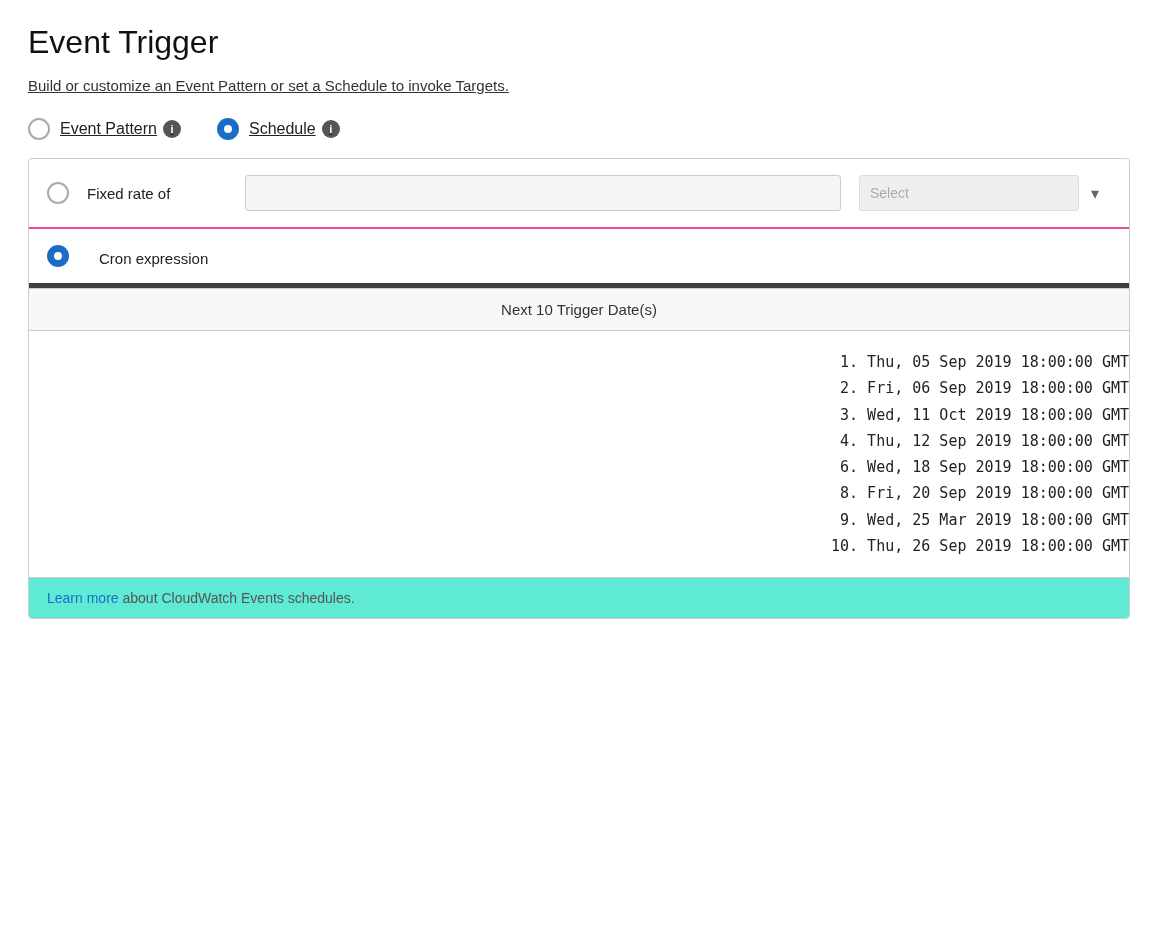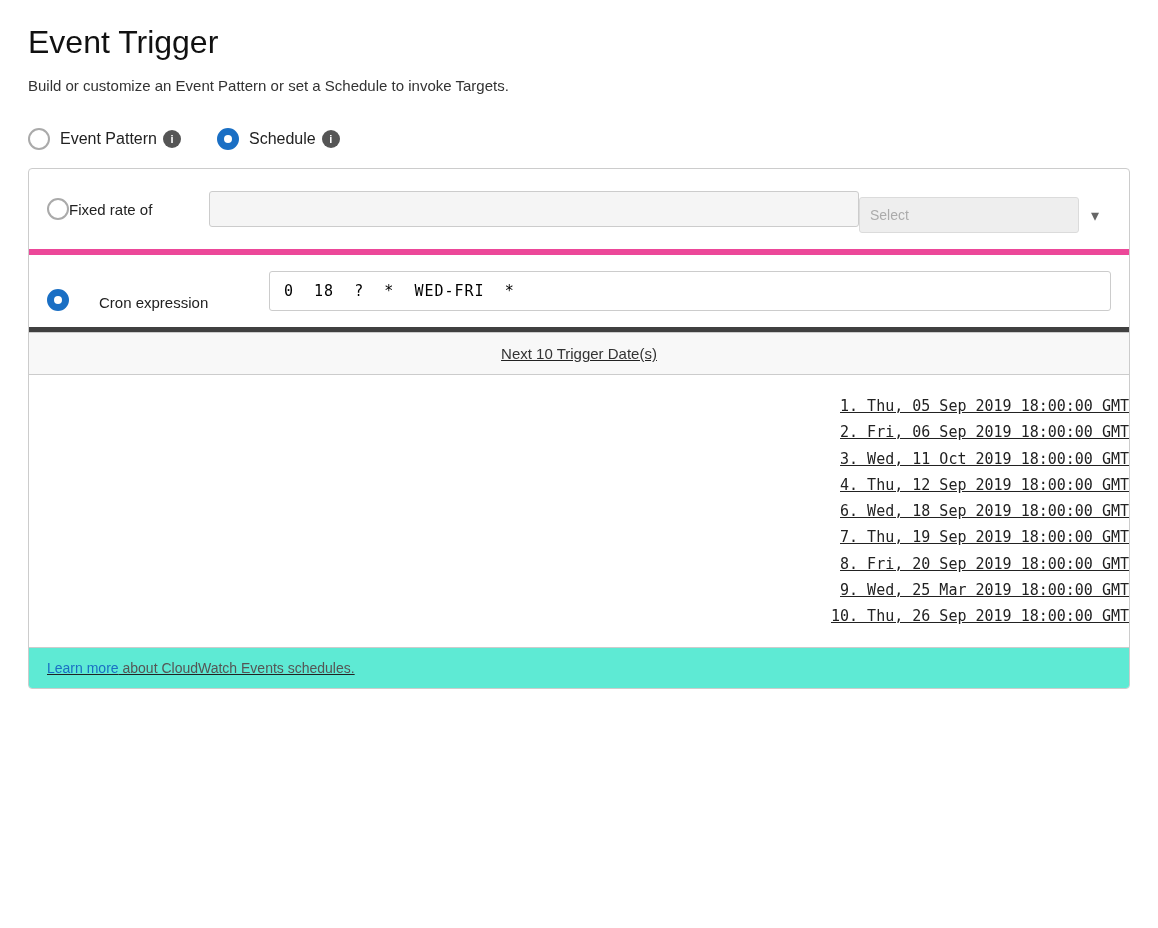--- a/index.html
+++ b/index.html
@@ -12,33 +12,35 @@
     }
     h1 {
       font-size: 32px;
       font-weight: 400;
       margin-bottom: 16px;
       color: #111;
     }
     .subtitle {
       font-size: 15px;
       color: #333;
-      margin-bottom: 34px;
+      margin-bottom: 24px;
+      text-decoration: underline;
     }
     .radio-group-outer {
       display: flex;
       align-items: center;
       gap: 36px;
       margin-bottom: 18px;
     }
     .radio-option {
       display: flex;
       align-items: center;
       gap: 10px;
       cursor: pointer;
+      text-decoration: underline;
     }
     .radio-option label {
       font-size: 16px;
       cursor: pointer;
       display: flex;
       align-items: center;
       gap: 6px;
     }
     
     .radio-circle {
@@ -82,21 +84,22 @@
     }
     .schedule-box {
       border: 1px solid #ccc;
       border-radius: 4px;
       overflow: hidden;
     }
     .schedule-row {
       display: flex;
       align-items: center;
       padding: 16px 18px;
-      border-bottom: 6px solid #ec4899;
+      gap: 18px;
+      border-bottom: 2px solid #ec4899;
     }
     .schedule-row:last-of-type {
       border-bottom: none;
     }
     .row-label {
       font-size: 15px;
       min-width: 140px;
       color: #222;
     }
     .text-input {
@@ -122,21 +125,20 @@
       background: #e8e8e8;
       color: #888;
       appearance: none;
       -webkit-appearance: none;
       cursor: pointer;
       position: relative;
     }
     .select-wrapper {
       position: relative;
       width: 252px;
-      margin-top: 12px;
     }
     .select-wrapper::after {
       content: '▾';
       position: absolute;
       right: 12px;
       top: 50%;
       transform: translateY(-50%);
       color: #666;
       pointer-events: none;
       font-size: 16px;
@@ -148,21 +150,20 @@
       border-radius: 3px;
       padding: 0 14px;
       font-size: 15px;
       font-family: monospace;
       background: #fff;
       outline: none;
       letter-spacing: 1px;
     }
     .trigger-dates-section {
       border-top: 1px solid #ccc;
-      text-decoration: underline;
     }
     .trigger-dates-header {
       background: #f8f8f8;
       text-align: center;
       padding: 12px;
       font-size: 15px;
       color: #333;
       border-bottom: 1px solid #ccc;
     }
     .trigger-dates-list {
@@ -230,32 +231,30 @@
         <option>Minute(s)</option>
         <option>Hour(s)</option>
         <option>Day(s)</option>
       </select>
     </div>
   </div>
 
   <div class="cron-row">
     <div class="radio-circle checked"></div>
     <span class="row-label">Cron expression</span>
-    <input class="cron-input" type="text" value="0  18  ?  *  WED-FRI  *" style="">
   </div>
 
   <div class="trigger-dates-section">
     <div class="trigger-dates-header">Next 10 Trigger Date(s)</div>
     <div class="trigger-dates-list" id="dates-container">
     <div class="trigger-date-item">1. Thu, 05 Sep 2019 18:00:00 GMT</div>
         <div class="trigger-date-item">2. Fri, 06 Sep 2019 18:00:00 GMT</div>
         <div class="trigger-date-item">3. Wed, 11 Oct 2019 18:00:00 GMT</div>
         <div class="trigger-date-item">4. Thu, 12 Sep 2019 18:00:00 GMT</div>
         <div class="trigger-date-item">6. Wed, 18 Sep 2019 18:00:00 GMT</div>
-        <div class="trigger-date-item">7. Thu, 19 Sep 2019 18:00:00 GMT</div>
         <div class="trigger-date-item">8. Fri, 20 Sep 2019 18:00:00 GMT</div>
         <div class="trigger-date-item">9. Wed, 25 Mar 2019 18:00:00 GMT</div>
         <div class="trigger-date-item">10. Thu, 26 Sep 2019 18:00:00 GMT</div>
       </div>
     <div class="learn-more-row">
       <a class="learn-more-link" href="#">Learn more</a><span> about CloudWatch Events schedules.</span>
     </div>
   </div>
 
 </div>

